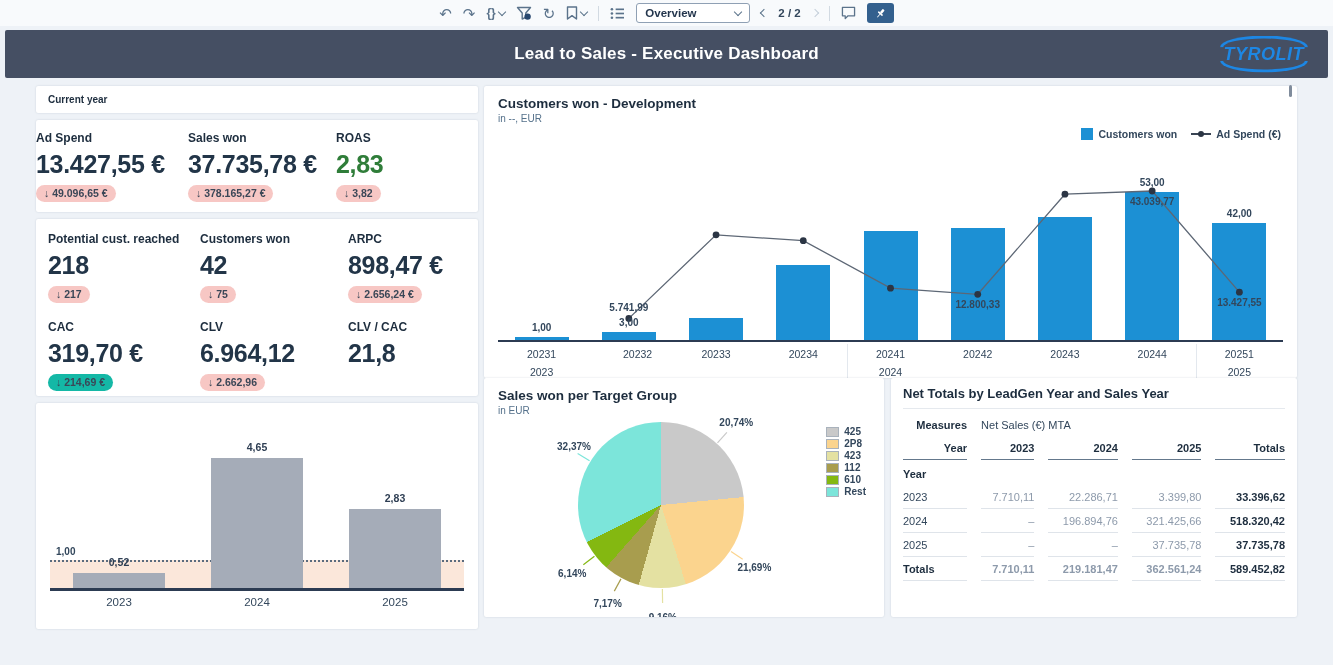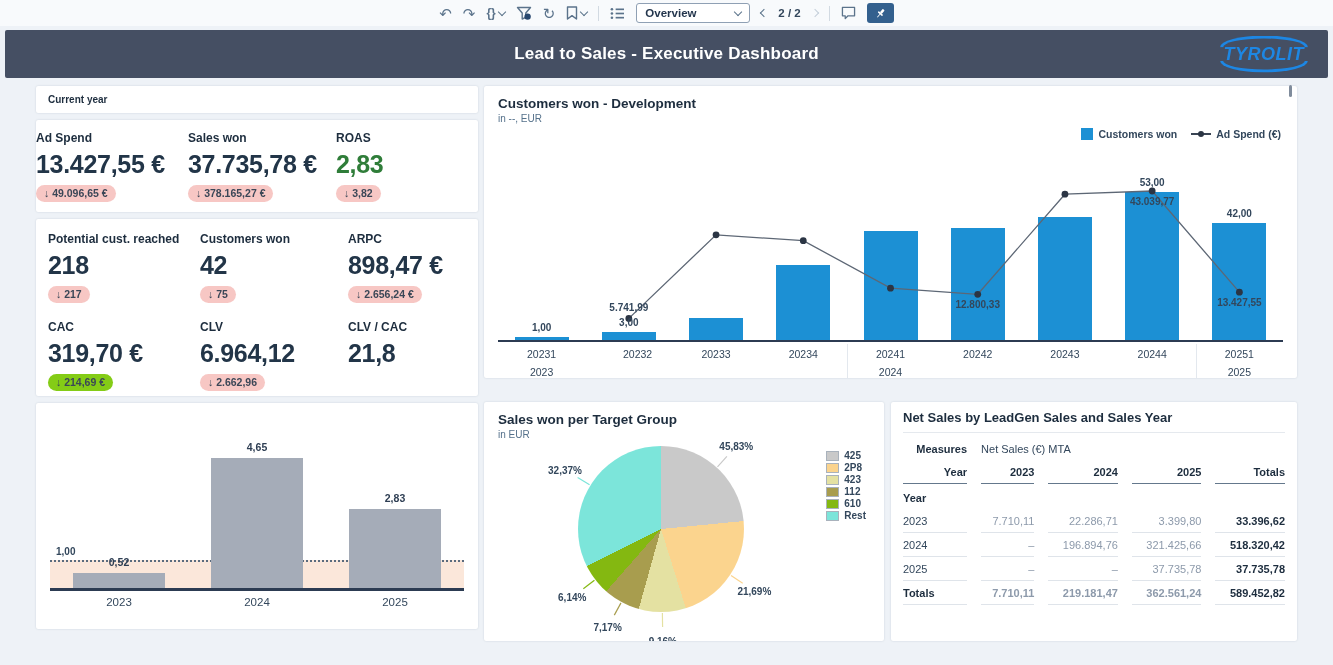--- a/index.html
+++ b/index.html
@@ -39,37 +39,37 @@
   }
   .apptitle { color:#fff; font-size:17px; font-weight:700; letter-spacing:.2px; }
   .logo { position:absolute; right:24px; top:50%; transform:translateY(-50%);
     font-size:18px; font-weight:800; font-style:italic; color:#1d87e4; letter-spacing:.5px; }
   .logo::before, .logo::after { content:""; position:absolute; left:-4px; right:-4px; height:9px; border:3px solid #1d87e4; }
   .logo::before { top:-8px; border-bottom:none; border-radius:50% 50% 0 0 / 100% 100% 0 0; }
   .logo::after { bottom:-8px; border-top:none; border-radius:0 0 50% 50% / 0 0 100% 100%; }
   
   .content { display:flex; gap:6px; padding:8px 36px 0; }
   .col-left { width:442px; flex:none; display:flex; flex-direction:column; gap:7px; }
-  .col-right { flex:1; display:flex; flex-direction:column; gap:24px; }
+  .col-right { flex:1; display:flex; flex-direction:column; gap:0; }
   .card { background:#fff; border-radius:2px; box-shadow:0 0 2px rgba(40,60,90,.18); position:relative; }
   .card-title { font-size:13.5px; font-weight:700; color:#1d2d3e; }
   .card-sub { font-size:10px; color:#55718b; margin-top:2px; }
   
   .sect-card { height:27px; padding:5px 12px; display:flex; align-items:center; }
   .sect-title { font-size:10px; font-weight:700; }
   .kpi-card1 { height:92px; padding:11px 0; }
   .kpi-card2 { height:177px; padding:13px 12px; }
   .kpi-grid { display:grid; grid-template-columns:152px 148px 1fr; row-gap:17px; }
   .kpi-label { font-size:12px; font-weight:700; color:#1d2d3e; white-space:nowrap; }
   .kpi-value { font-size:25px; font-weight:700; color:#223548; letter-spacing:-.3px; margin-top:5px; white-space:nowrap; }
   .kpi-value.green { color:#2f7d39; }
   .badge { display:inline-block; margin-top:6px; padding:2px 8px 3px; border-radius:9px;
     font-size:10.5px; font-weight:700; color:#3b4757; white-space:nowrap; }
   .badge.neg { background:#f7c7c4; }
-  .badge.pos { background:#84cc16; }
+  .badge.pos { background:#14b8a6; }
   
   .roas-card { height:226px; padding:10px 14px; }
   .roas-plot { height:166px; margin-top:12px; position:relative; border-bottom:3px solid #2c3b52; }
   .roas-band { position:absolute; left:0; right:0; bottom:0; background:#fbe7da; border-top:2px dotted #5a6b7e; z-index:1; }
   .roas-thresh-label { position:absolute; font-size:10px; font-weight:600; color:#33475c; z-index:3; }
   .gbar { position:absolute; bottom:0; background:#a5acb8; z-index:2; }
   .roas-x { display:flex; margin-top:5px; }
   .roas-x span { flex:1; text-align:center; font-size:11.5px; color:#33475c; }
   .vlabel { position:absolute; text-align:center; font-size:10.5px; font-weight:600; color:#2e3e53; z-index:3; }
   
@@ -334,26 +334,26 @@
         <div class="pie-wrap">
             <div class="pie" style="left: 94px; top: 44px; width: 166px; height: 166px; background: conic-gradient(rgb(201, 201, 201) 0deg, rgb(201, 201, 201) 84.492deg, rgb(251, 212, 142) 84.492deg, rgb(251, 212, 142) 162.576deg, rgb(228, 225, 162) 162.576deg, rgb(228, 225, 162) 195.552deg, rgb(168, 157, 78) 195.552deg, rgb(168, 157, 78) 221.364deg, rgb(132, 184, 17) 221.364deg, rgb(132, 184, 17) 243.468deg, rgb(124, 229, 218) 243.468deg, rgb(124, 229, 218) 360deg);"></div>
             <svg width="400" height="239" style="position: absolute; left: 0px; top: 0px;">
               <line x1="233.47447082106166" y1="64.8177344777383" x2="242.8868826245719" y2="54.45402355736134" stroke="#c9c9c9" stroke-width="1.2"></line>
               <line x1="247.01888453823614" y1="173.40426497662855" x2="258.6886986279422" y2="181.13830913939998" stroke="#fbd48e" stroke-width="1.2"></line>
               <line x1="178.37218663567475" y1="210.98879153694782" x2="178.60088440828721" y2="224.98692345977244" stroke="#e4e1a2" stroke-width="1.2"></line>
               <line x1="136.97278825564726" y1="200.84999878112896" x2="130.30158629825513" y2="213.15833191131713" stroke="#a89d4e" stroke-width="1.2"></line>
               <line x1="110.43336024081205" y1="178.23360685302663" x2="99.33892028094739" y2="186.77254132853108" stroke="#84b811" stroke-width="1.2"></line>
               <line x1="105.55807236716379" y1="82.81797904005983" x2="93.65108442835775" y2="75.45430888006979" stroke="#7ce5da" stroke-width="1.2"></line>
             </svg>
-            <div class="pie-label" style="left: 252.299px; top: 44.0903px;">45,83%</div>
+            <div class="pie-label" style="left: 252.299px; top: 44.0903px;">20,74%</div>
             <div class="pie-label" style="left: 270.359px; top: 188.872px;">21,69%</div>
             <div class="pie-label" style="left: 178.83px; top: 238.985px;">9,16%</div>
             <div class="pie-label" style="left: 123.63px; top: 225.467px;">7,17%</div>
             <div class="pie-label" style="left: 88.2445px; top: 195.311px;">6,14%</div>
-            <div class="pie-label" style="left: 81px; top: 68.0906px;">32,37%</div>
+            <div class="pie-label" style="left: 90px; top: 68.0906px;">32,37%</div>
             <div class="pie-legend">
               <div class="pie-legend-item">
                 <div class="pie-sw" style="background: rgb(201, 201, 201);"></div>
                 <span>425</span>
               </div>
               <div class="pie-legend-item">
                 <div class="pie-sw" style="background: rgb(251, 212, 142);"></div>
                 <span>2P8</span>
               </div>
               <div class="pie-legend-item">
@@ -370,21 +370,21 @@
               </div>
               <div class="pie-legend-item">
                 <div class="pie-sw" style="background: rgb(124, 229, 218);"></div>
                 <span>Rest</span>
               </div>
             </div>
           </div>
       </div>
 
       <div class="card table-card">
-        <div class="table-title">Net Sales by LeadGen Sales and Sales Year</div>
+        <div class="table-title">Net Totals by LeadGen Year and Sales Year</div>
         <table class="nstable">
           <tbody>
               <tr>
             <td class="meas-lab">Measures</td>
             <td class="meas-val" colspan="4">Net Sales (€) MTA</td>
           </tr>
           <tr>
             <td class="hdr" style="text-align:right">Year</td>
             <td class="hdr num">2023</td>
             <td class="hdr num">2024</td>

